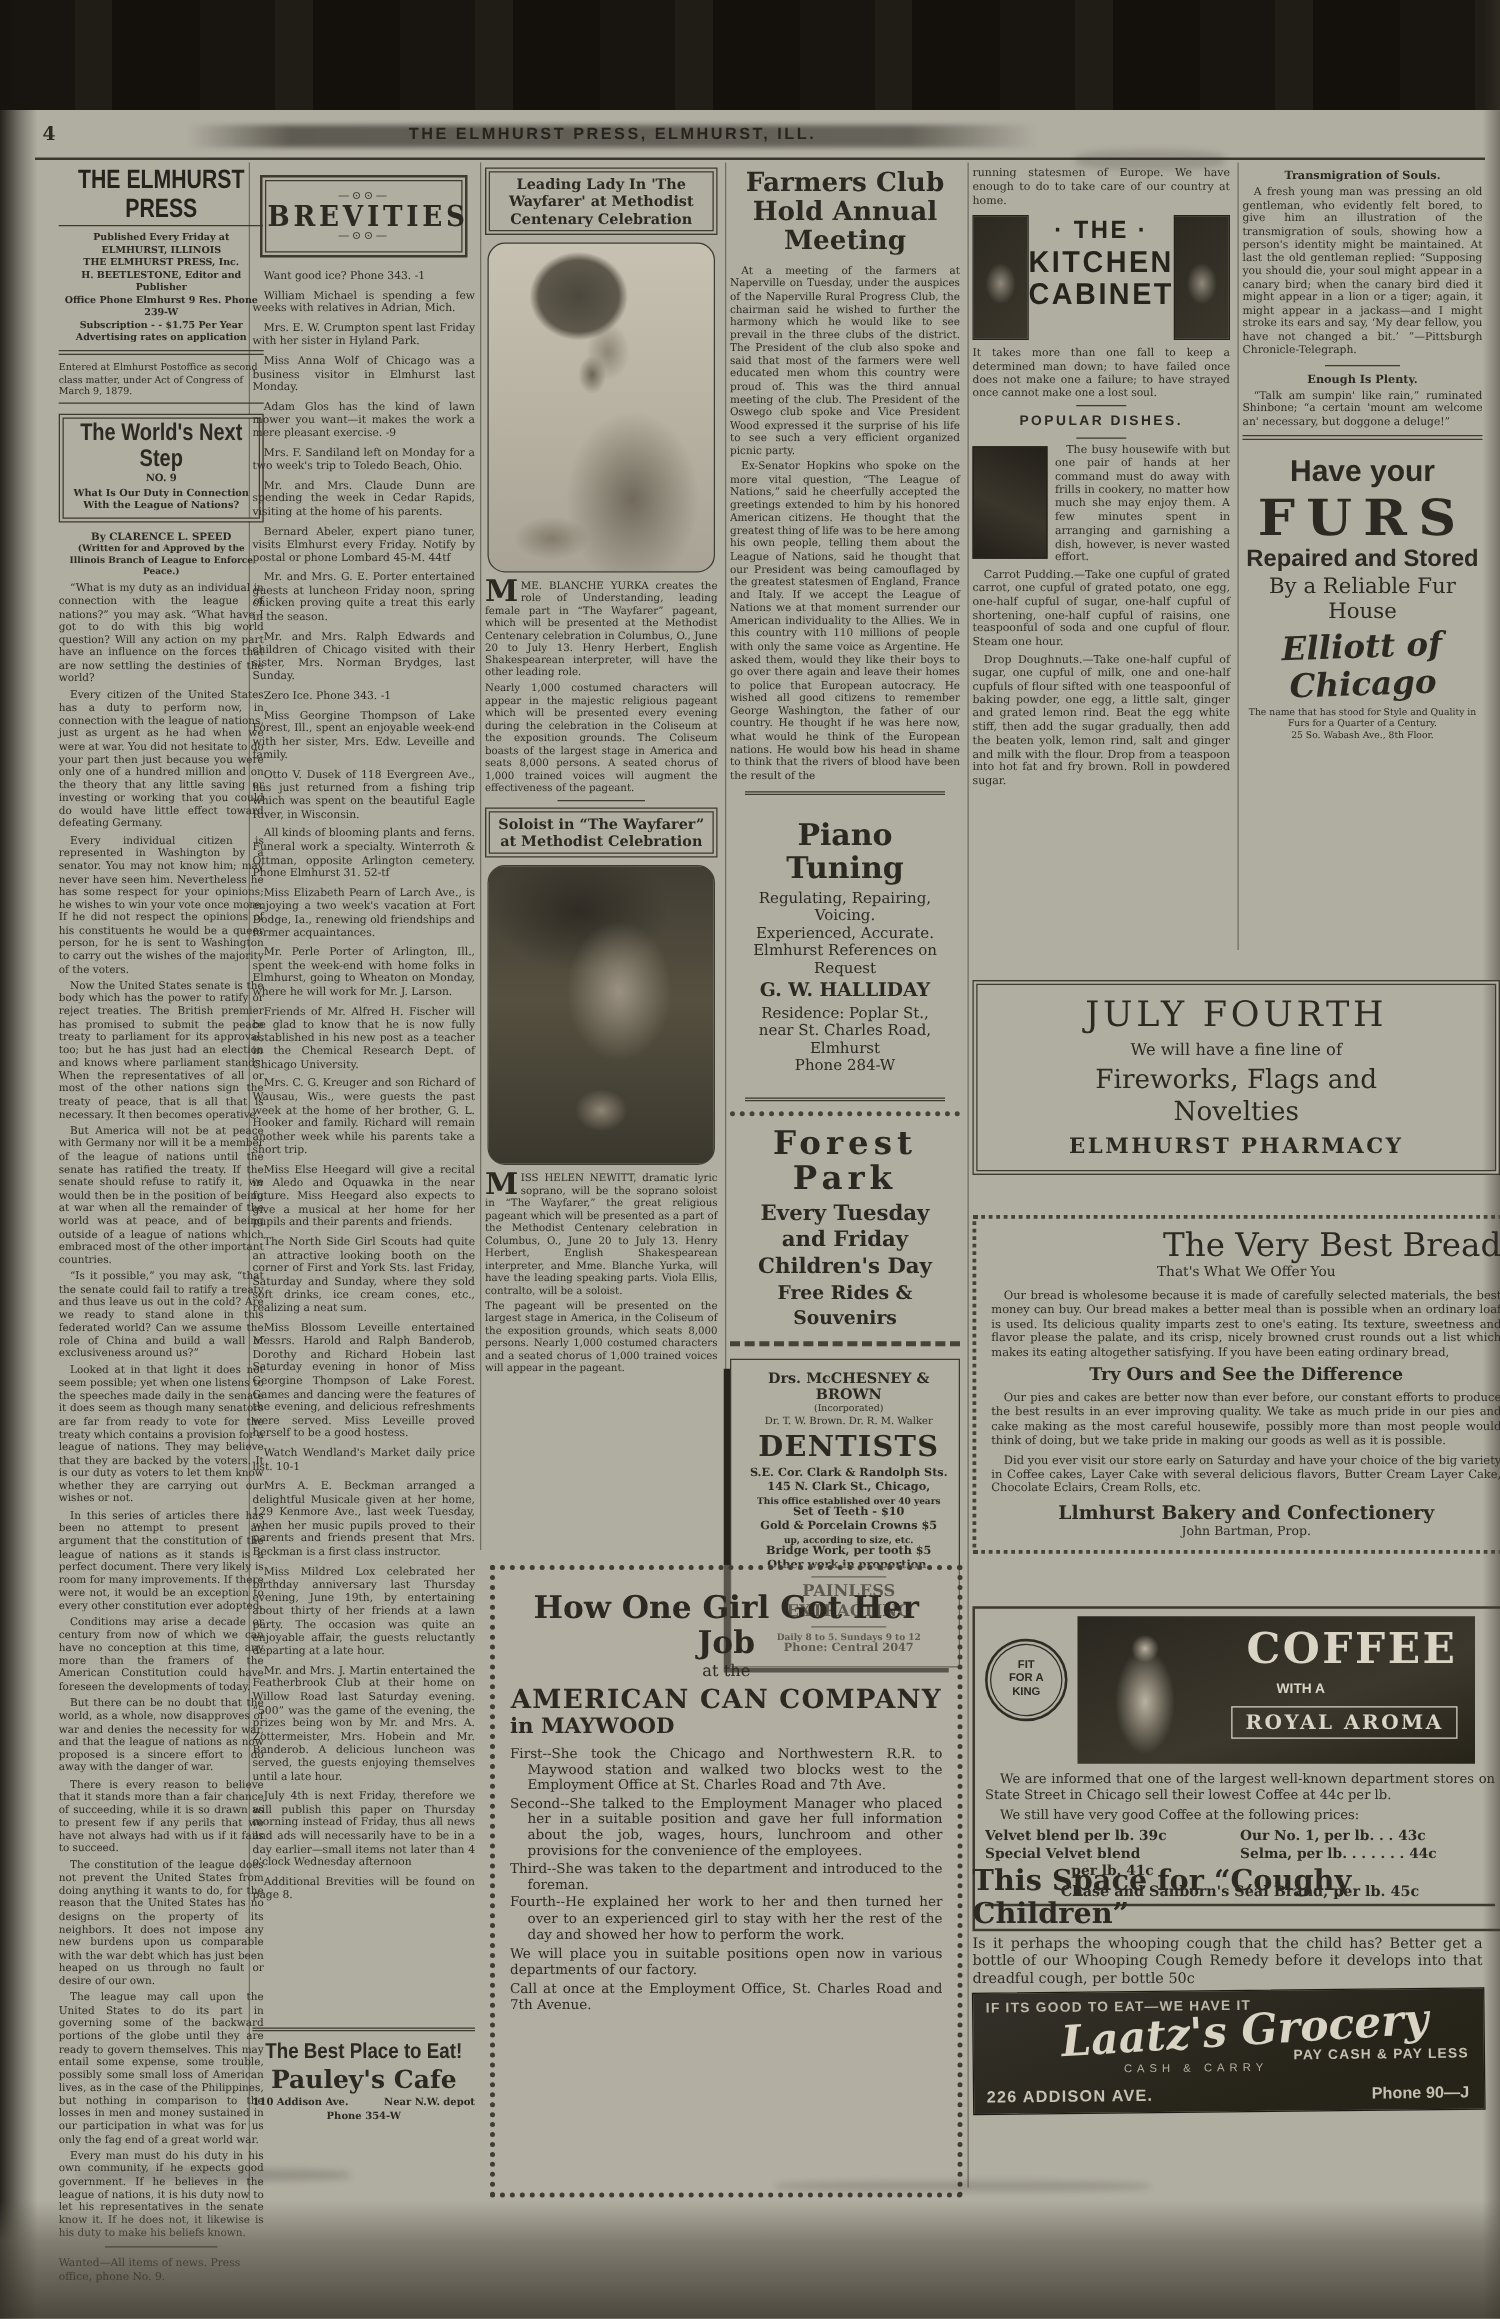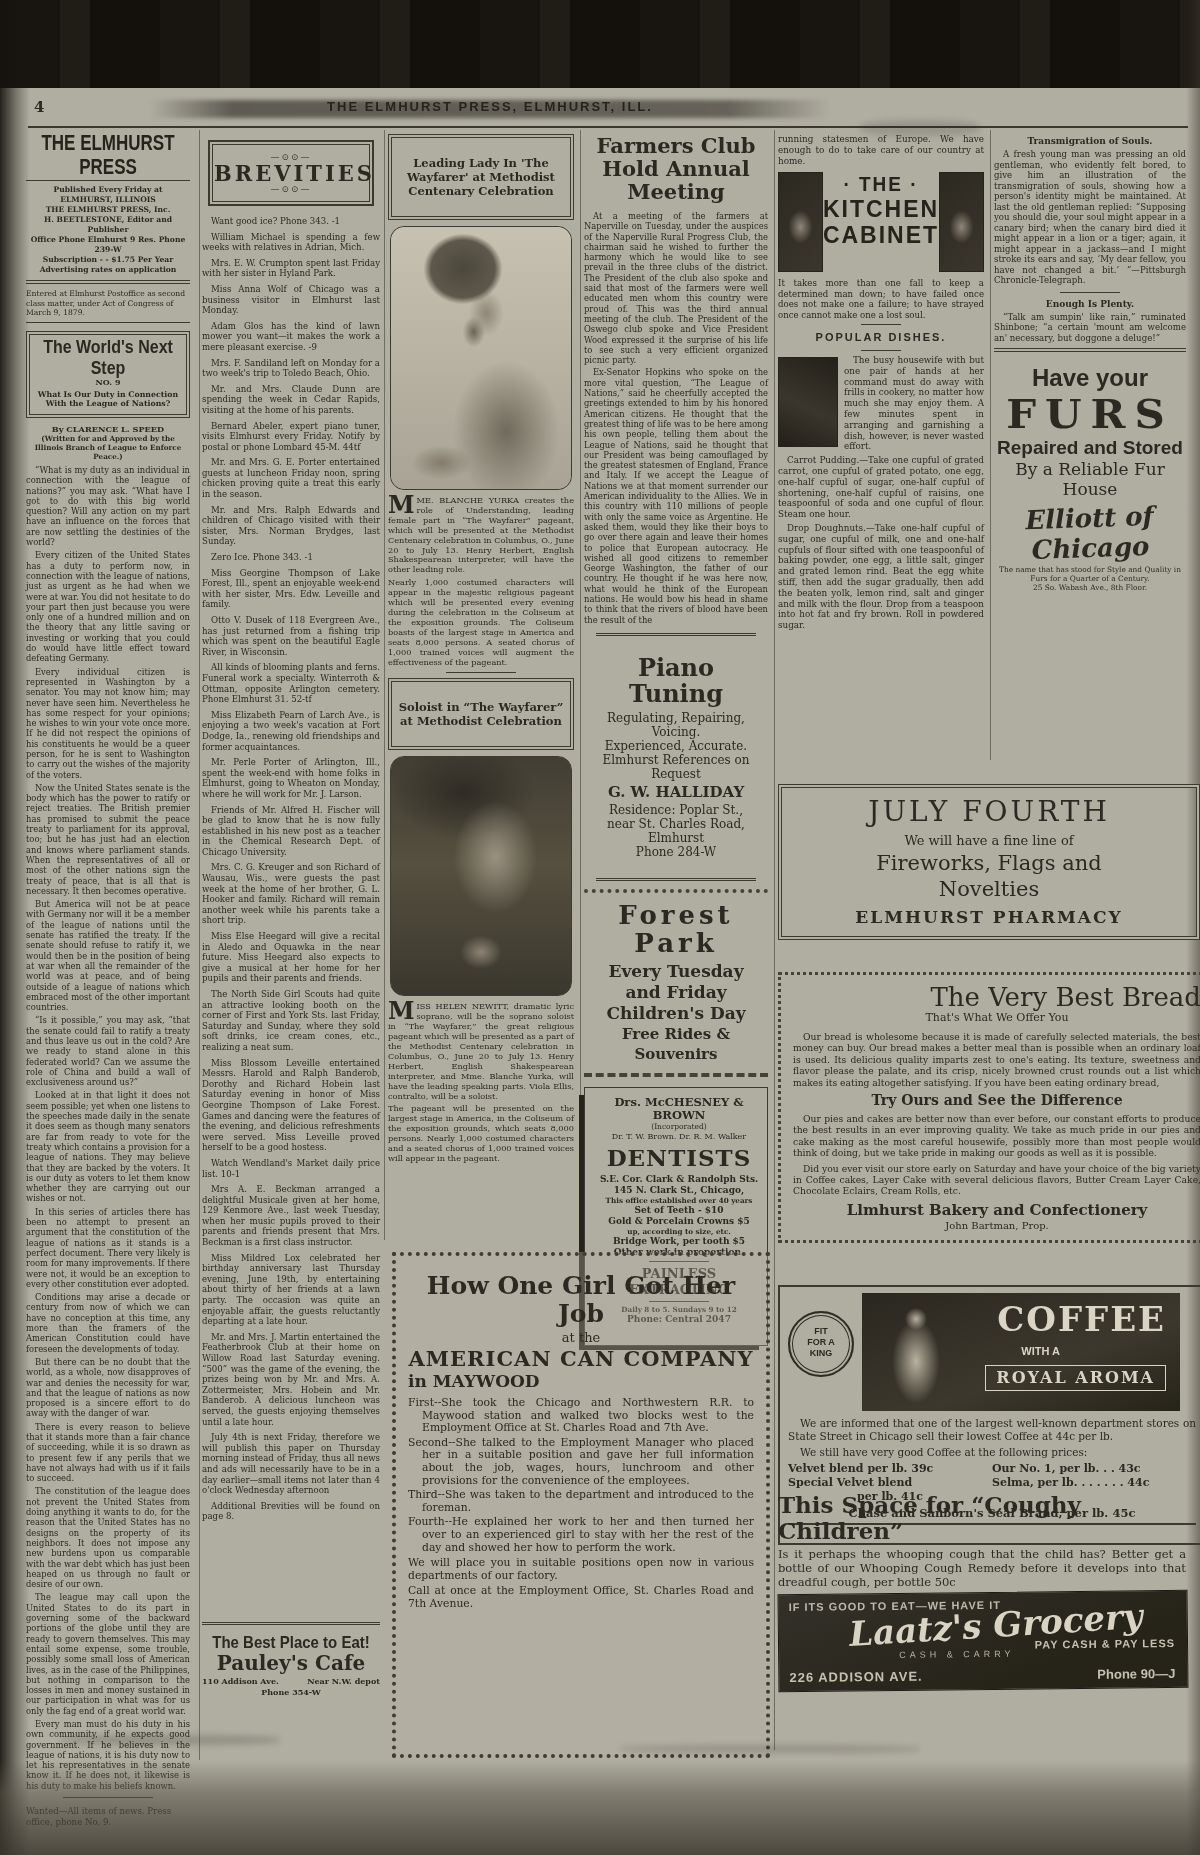--- a/index.html
+++ b/index.html
@@ -23,21 +23,21 @@
   
   #running-head{left:0;top:92px;width:1200px;height:36px;}
   #running-head .smear{position:absolute;left:150px;top:8px;width:680px;height:18px;filter:blur(2px);
      background:linear-gradient(90deg,transparent,rgba(28,25,19,.55) 12%,rgba(28,25,19,.5) 85%,transparent);}
   #page-num{position:absolute;left:34px;top:6px;font:bold 15px "DejaVu Serif",serif;}
   #running-title{position:absolute;left:210px;top:7px;width:560px;text-align:center;
      font:bold 13px "Liberation Sans",sans-serif;letter-spacing:2px;color:#201d17;opacity:.9;}
   #head-rule{left:28px;top:126px;width:1160px;border-top:2px solid #3a372e;box-shadow:0 3px 0 -1px #3a372e;}
   
   .col{position:absolute;top:134px;}
-  #col1{left:26px;width:164px;}
+  #col1{left:47px;width:164px;}
   #col2{left:202px;width:178px;}
   #col3{left:388px;width:186px;}
   #col4{left:584px;width:184px;}
   #col5{left:778px;width:206px;}
   #col6{left:994px;width:192px;}
   .vrule{position:absolute;top:130px;width:1px;background:rgba(58,54,44,.55);}
   
   p.body{font:8.4px/10.3px "DejaVu Serif",serif;text-align:justify;text-indent:9px;margin:0 0 2px;}
   .flow p.body{margin-bottom:3px;}
   .ctr{text-align:center;}
@@ -64,21 +64,21 @@
   #brev-title{font:bold 21px/22px "DejaVu Serif",serif;letter-spacing:3px;transform:scaleY(1.1);}
   .brev-orn{font-size:9px;letter-spacing:2px;color:#3c392f;}
   p.brev{font:8.6px/10.6px "DejaVu Serif",serif;text-align:justify;text-indent:9px;margin:0 0 5px;}
   
   #pauley{position:absolute;left:202px;top:1622px;width:178px;border-top:3px double #3c392f;padding-top:6px;}
   #pauley-l1{font:bold 15px/17px "Liberation Sans",sans-serif;text-align:center;transform:scaleY(1.15);margin:2px 0;}
   #pauley-name{font:bold 20px/22px "DejaVu Serif",serif;text-align:center;margin:2px 0;}
   .pauley-sm{font:bold 8px/10px "DejaVu Serif",serif;}
   
   .head-box{border:1px solid #3c392f;box-shadow:inset 0 0 0 2px #b0ada1,inset 0 0 0 3px #3c392f;
-    padding:21px 4px;text-align:center;font:bold 11.5px/14px "DejaVu Serif",serif;margin-bottom:6px;}
+    padding:5px 4px;text-align:center;font:bold 11.5px/14px "DejaVu Serif",serif;margin-bottom:6px;}
   .photo-frame{border:1px solid #3e3b33;border-radius:14px;box-shadow:inset 0 0 0 3px #b3b0a2,inset 0 0 0 4px #3e3b33;margin:0 2px 6px;}
   #photo1{height:262px;background:
      radial-gradient(ellipse 58px 52px at 40% 16%, #4d483d 0%, #5d584b 55%, rgba(93,88,75,0) 68%),
      radial-gradient(ellipse 24px 32px at 53% 33%, #8e8677 0%, rgba(142,134,119,0) 72%),
      radial-gradient(ellipse 16px 22px at 46% 40%, #6a6456 0%, rgba(106,100,86,0) 70%),
      radial-gradient(ellipse 72px 95px at 64% 78%, #716a5c 0%, rgba(113,106,92,0) 74%),
      radial-gradient(ellipse 42px 24px at 28% 90%, #837b6c 0%, rgba(131,123,108,0) 72%),
      linear-gradient(180deg,#c6c1b1,#b6b1a1 55%,#a8a395);border-radius:14px;}
   #photo2{height:238px;background:
      radial-gradient(ellipse 60px 80px at 58% 42%, #9a9181 0%, rgba(154,145,129,0) 70%),
@@ -93,21 +93,21 @@
   #piano{border-top:3px double #3c392f;border-bottom:3px double #3c392f;padding:19px 2px;margin:8px 12px;text-align:center;}
   #piano-title{font:bold 24px/26px "DejaVu Serif",serif;margin:0 0 4px;}
   .piano-ln{font:12px/14px "DejaVu Serif",serif;margin:0;}
   #piano-name{font:bold 15px/18px "DejaVu Serif",serif;margin:2px 0;}
   
   #forest{border-top:4px dotted #454238;border-bottom:4px dashed #454238;padding:8px 2px;text-align:center;}
   #forest-title{font:bold 26px/28px "DejaVu Serif",serif;letter-spacing:4px;margin:0 0 4px;}
   .forest-ln{font:bold 17px/20px "DejaVu Serif",serif;margin:1px 0;}
   .forest-ln.sm{font-size:15px;}
   
-  #dent{border:1px solid #3c392f;padding:8px 6px 20px 12px;margin-top:10px;position:relative;
+  #dent{border:1px solid #3c392f;padding:8px 6px 8px 12px;margin-top:10px;position:relative;
         box-shadow:-7px 6px 0 -2px #26231c;}
   #dent p{margin:0;text-align:center;}
   .dent-name{font:bold 11.5px/13px "DejaVu Serif",serif;}
   .dent-inc{font:7.5px/9px "DejaVu Serif",serif;}
   .dent-drs{font:8px/11px "DejaVu Serif",serif;}
   .dent-title{font:bold 23px/26px "DejaVu Serif",serif;letter-spacing:1px;margin:3px 0 !important;}
   .dent-sm{font:bold 9px/11px "DejaVu Serif",serif;}
   .dent-xs{font:bold 7.2px/9px "DejaVu Serif",serif;}
   .dent-pain{font:bold 13px/16px "DejaVu Serif",serif;margin-top:4px !important;}
   .dent-hr{border-top:1px solid #3c392f;width:60px;margin:3px auto;}

